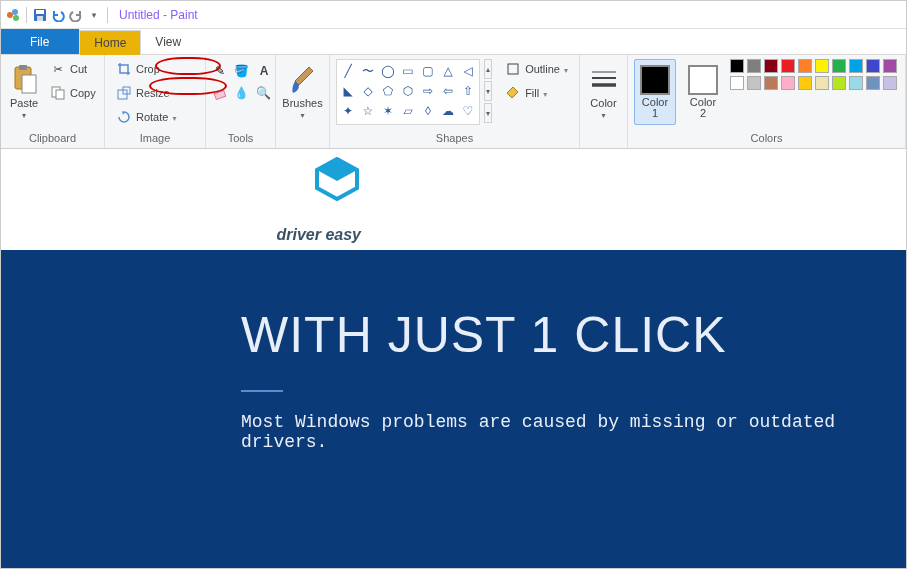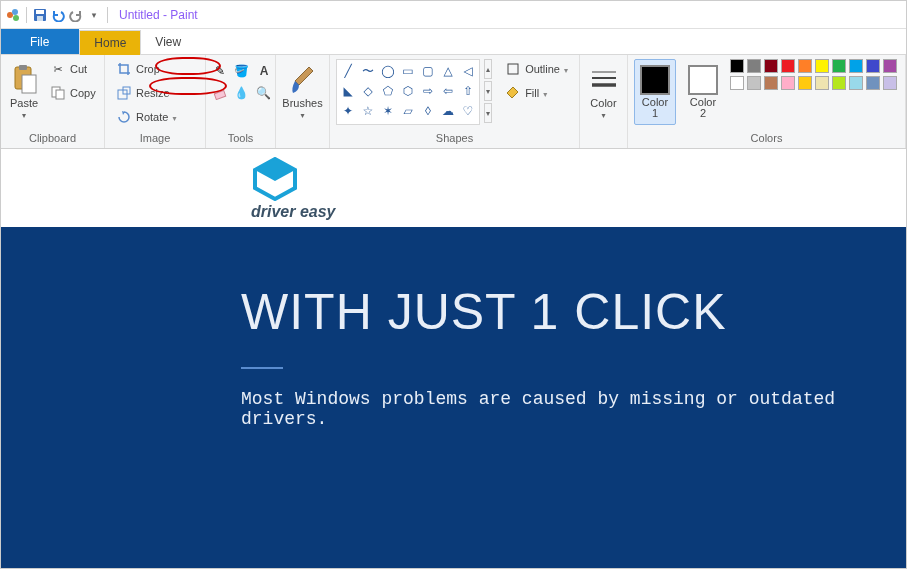--- a/index.html
+++ b/index.html
@@ -68,21 +68,21 @@
   }
   .shape-cell{display:flex;align-items:center;justify-content:center;color:#2a5a9a;font-size:12px;}
   
   .color-swatch{width:14px;height:14px;border:1px solid #aaa;}
   .palette{display:grid;grid-template-columns:repeat(10,16px);grid-auto-rows:16px;gap:1px;}
   .color-big{width:30px;height:30px;border:2px solid #888;}
   
   .canvas-area{height:420px;overflow:hidden;background:#fff;}
   .canvas-content{position:relative;}
   .logo-band{background:#fff;padding:8px 0 6px 250px;}
-  .logo-wrap{display:flex;flex-direction:column;align-items:flex-start;width:110px;}
+  .logo-wrap{display:flex;flex-direction:column;align-items:flex-end;width:110px;gap:23px;}
   .logo-text{color:#3b5266;font-size:16px;font-style:italic;font-weight:600;margin-top:2px;}
   .hero{background:#0a3a78;color:#fff;padding:60px 0 40px 240px; min-height:400px;}
   .hero h1{font-size:56px;font-weight:700;color:#8fbf2b;letter-spacing:1px;}
   .hero h2{font-size:50px;font-weight:300;color:#e8eef7;letter-spacing:1px;margin-top:-4px;}
   .hero .rule{width:42px;height:2px;background:#5a8ccf;margin:26px 0 20px;}
   .hero p{font-size:18px;color:#e8eef7;font-weight:400;font-family:Liberation Mono, monospace;}
   .drop-arrow::after{content:" ▾";font-size:8px;color:#888;}
 </style>
 </head>
 <body>

